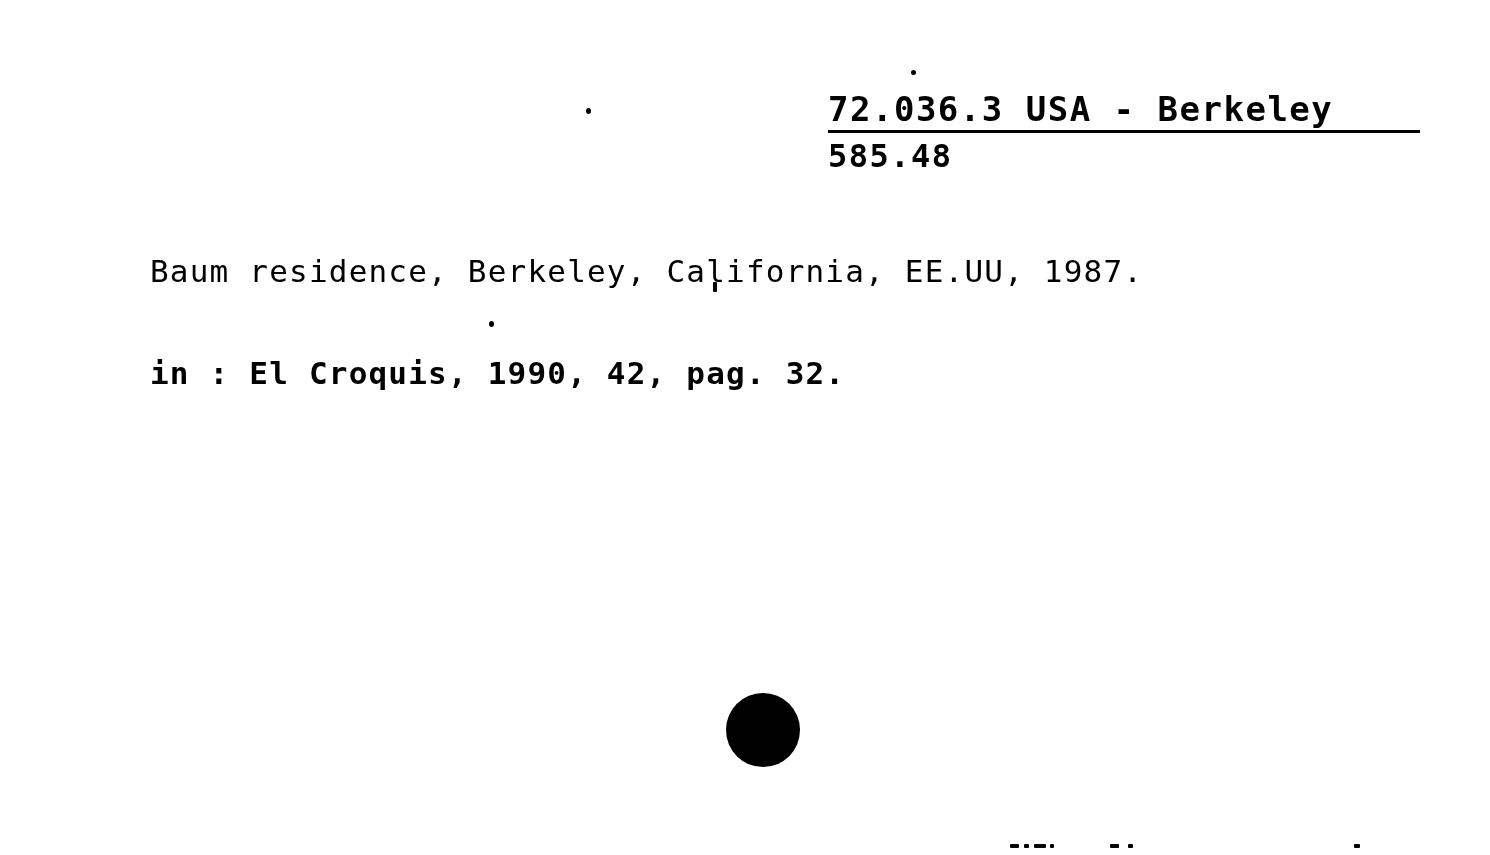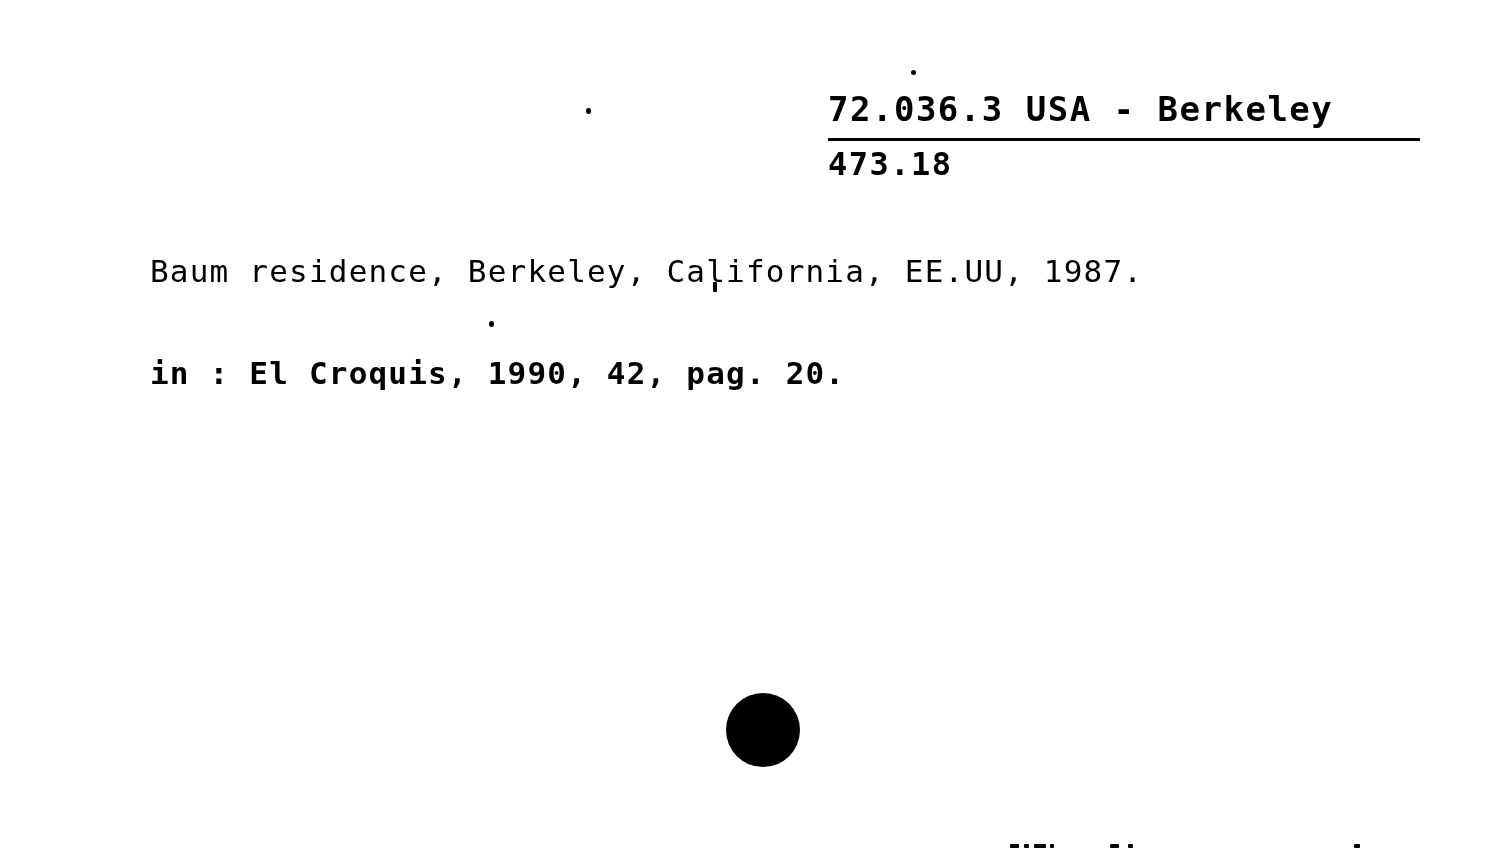--- a/index.html
+++ b/index.html
@@ -29,21 +29,21 @@
     top: 88px;
     width: 600px;
   }
   .class-main {
     font-size: 34px;
     line-height: 42px;
     font-weight: 700;
     letter-spacing: 1.5px;
     white-space: nowrap;
     border-bottom: 3px solid #000;
-    padding-bottom: 8px;
+    padding-bottom: 0;
     width: 592px;
   }
   .class-sub {
     font-size: 32px;
     line-height: 40px;
     font-weight: 700;
     letter-spacing: 1.5px;
     white-space: nowrap;
     padding-top: 3px;
   }
@@ -116,26 +116,26 @@
   .edge-noise i:nth-child(6) { left: 118px; width: 5px; }
   .edge-noise i:nth-child(7) { left: 344px; width: 6px; }
 </style>
 </head>
 <body>
 
 <div class="card">
 
   <div class="classification">
     <div class="class-main">72.036.3 USA - Berkeley</div>
-    <div class="class-sub">473.18</div>
+    <div class="class-sub">585.48</div>
   </div>
 
   <div class="entry-title">Baum residence, Berkeley, California, EE.UU, 1987.</div>
 
-  <div class="entry-source">in : El Croquis, 1990, 42, pag. 20.</div>
+  <div class="entry-source">in : El Croquis, 1990, 42, pag. 32.</div>
 
   <span class="speck s1"></span>
   <span class="speck s2"></span>
   <span class="speck s3"></span>
   <span class="speck s4"></span>
 
   <div class="ink-dot"></div>
 
   <div class="edge-noise">
     <i></i>

